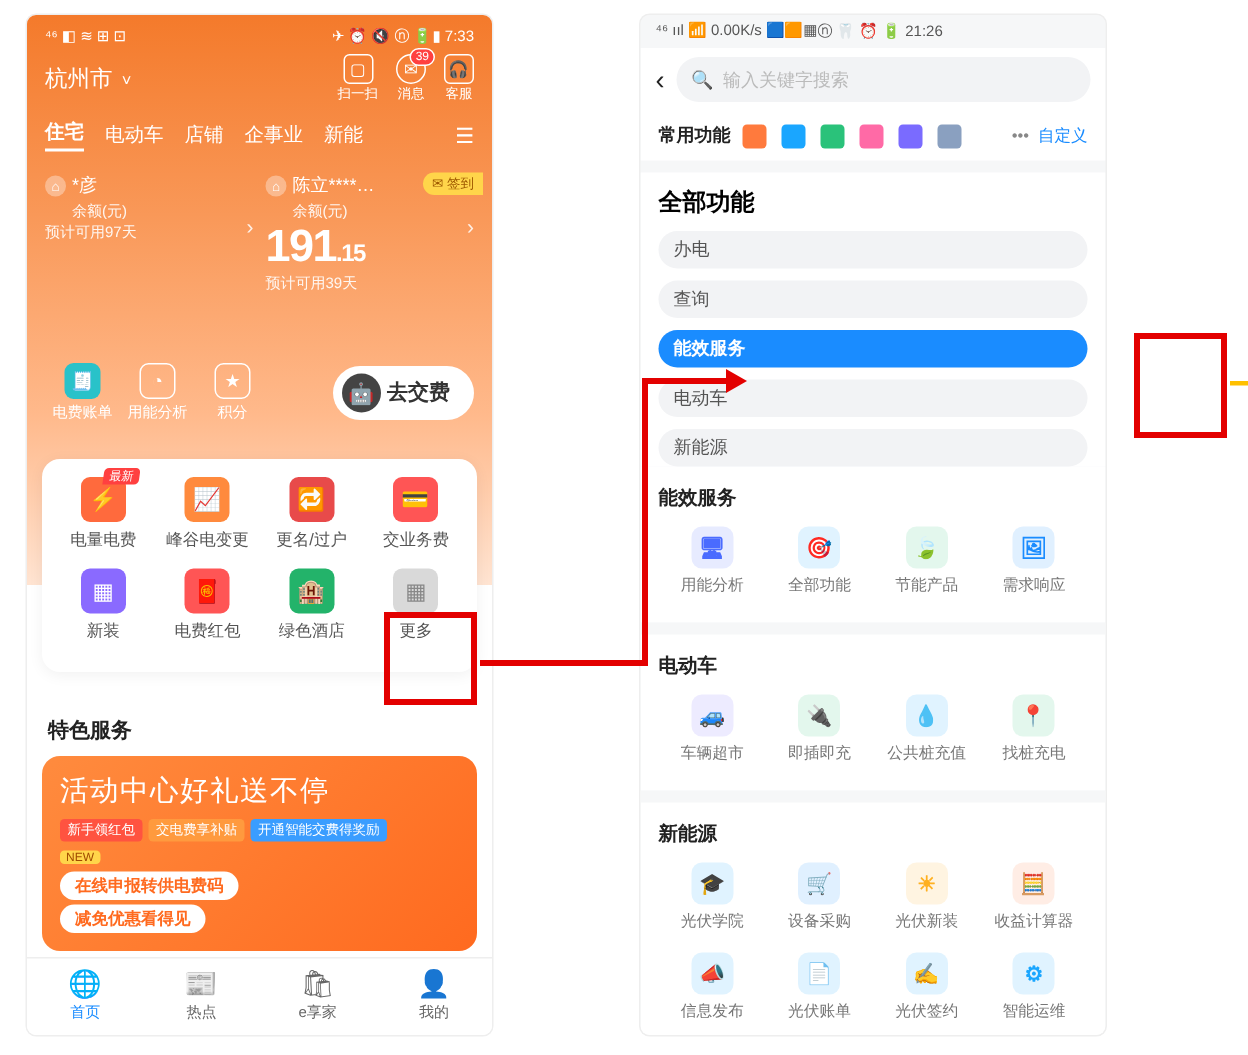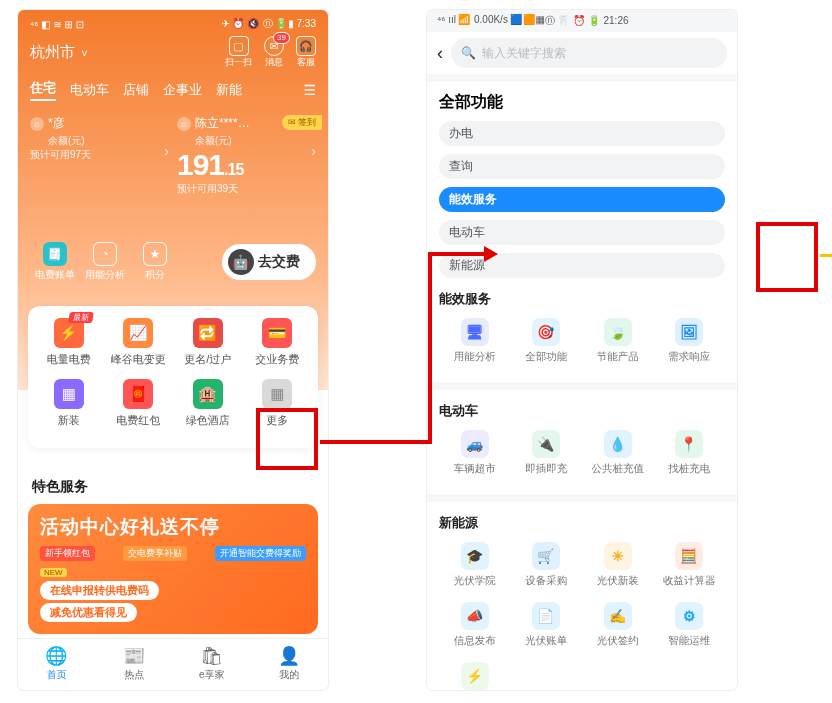--- a/index.html
+++ b/index.html
@@ -43,22 +43,22 @@
   .gi .tag{position:absolute;top:-6px;left:50%;background:#ff4040;color:#fff;font-size:8px;padding:0 4px;border-radius:3px 3px 3px 0;transform:skewX(-8deg);}
   .ic-red{background:#ff6a3d;}
   .ic-org{background:#ff8a3d;}
   .ic-red2{background:#e84a4a;}
   .ic-red3{background:#ff5555;}
   .ic-pur{background:#8a6aff;}
   .ic-grn{background:#23b36a;}
   .ic-gray{background:#d9d9d9;color:#888 !important;}
   .section-title{position:absolute;top:468px;left:14px;font-size:14px;font-weight:700;color:#222;}
   .promo{position:absolute;top:494px;left:10px;right:10px;height:130px;border-radius:12px;background:linear-gradient(135deg,#ff8b3e,#ff6a1f);color:#fff;padding:10px 12px;overflow:hidden;}
-  .promo .title{font-size:19px;font-weight:700;letter-spacing:1px;}
-  .promo .tags{display:flex;gap:4px;margin-top:6px;justify-content:space-between;}
+  .promo .title{font-size:19px;font-weight:400;letter-spacing:1px;}
+  .promo .tags{display:flex;gap:4px;margin-top:6px;}
   .promo .tags span{font-size:9px;padding:1px 5px;border-radius:3px;color:#fff;}
   .promo .tags span:nth-child(1){background:#ff5340;}
   .promo .tags span:nth-child(2){background:#ff9a3e;}
   .promo .tags span:nth-child(3){background:#3a9dff;}
   .promo .new{display:inline-block;background:#ffd54a;color:#a04a00;font-size:8px;padding:0 4px;border-radius:3px;margin-top:6px;}
   .promo .line{background:#fff;color:#ff6a1f;font-size:11px;border-radius:12px;padding:2px 10px;margin-top:2px;display:inline-block;font-weight:600;}
   .bottom-nav{position:absolute;bottom:0;left:0;right:0;height:52px;background:#fff;display:flex;border-top:1px solid #eee;}
   .bn{flex:1;text-align:center;font-size:10px;color:#666;padding-top:6px;}
   .bn.active{color:#1a8cff;}
   .bn .ic{font-size:18px;display:block;margin-bottom:1px;}
@@ -241,20 +241,33 @@
       <span>⁴⁶ ııl 📶 0.00K/s 🟦🟧▦</span>
       <span>ⓝ 🦷 ⏰ 🔋 21:26</span>
     </div>
     <div class="search-row">
       <span class="back">‹</span>
       <div class="search">
         <span>🔍</span>
         <span>输入关键字搜索</span>
       </div>
     </div>
+    <div class="fav-row">
+      <span class="label">常用功能</span>
+      <span class="boxes">
+        <span style="background:#ff7a3d"></span>
+        <span style="background:#1aa6ff"></span>
+        <span style="background:#2ac27a"></span>
+        <span style="background:#ff6aa6"></span>
+        <span style="background:#7a6bff"></span>
+        <span style="background:#8aa0c0"></span>
+      </span>
+      <span class="more">•••</span>
+      <span class="cust">自定义</span>
+    </div>
     <div class="all-func">
       <div class="af-title">全部功能</div>
       <div class="af-tabs">
         <span>办电</span>
         <span>查询</span>
         <span class="active">能效服务</span>
         <span>电动车</span>
         <span>新能源</span>
       </div>
     </div>

